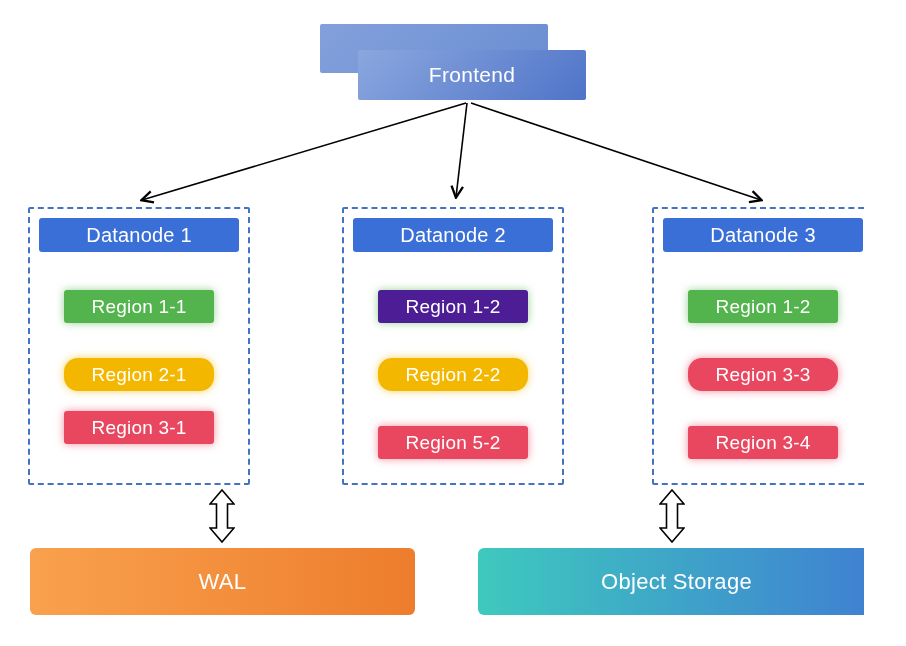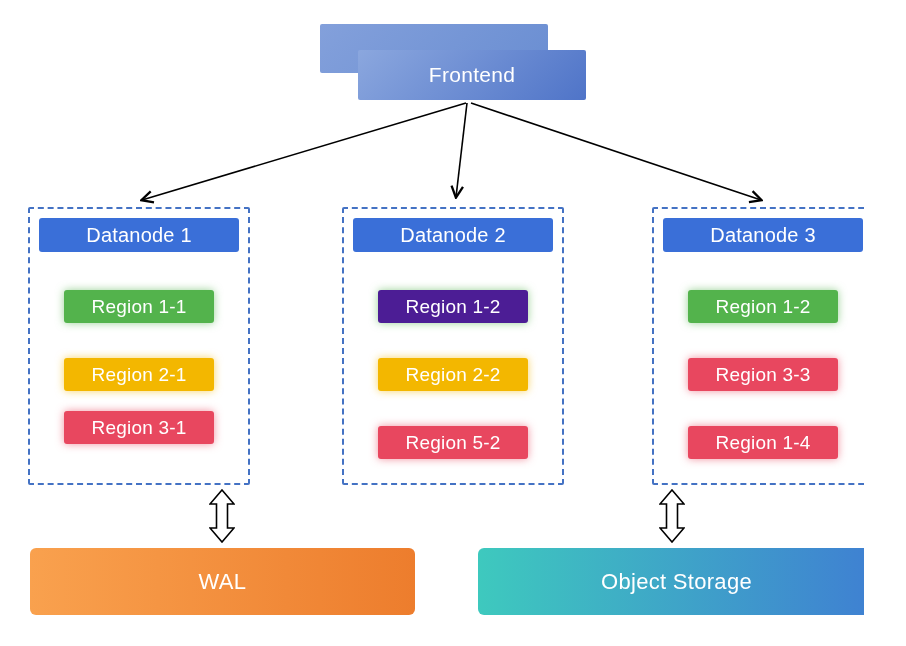--- a/index.html
+++ b/index.html
@@ -65,21 +65,21 @@
   .region {
     width: 150px;
     height: 33px;
     border-radius: 3px;
     display: flex; align-items: center; justify-content: center;
     color: #ffffff;
     font-size: 19px;
     letter-spacing: 0.2px;
   }
   .region.r1 { margin-top: 38px; }
-  .region.r2 { margin-top: 35px; }
+  .region.r2 { margin-top: 35px; border-radius: 14px; }
   .region.r3 { margin-top: 35px; }
   
   .biarrow {
     position: absolute;
     top: 488px;
     width: 26px; height: 56px;
   }
   .biarrow-1 { left: 209px; }
   .biarrow-2 { left: 659px; }
   
@@ -151,21 +151,21 @@
     <div class="datanode-header" style="background: rgb(58, 111, 216);">
       <span>Datanode 3</span>
     </div>
     <div class="region r1" style="background: rgb(83, 179, 76); box-shadow: rgba(83, 179, 76, 0.6) 0px 0px 9px 0px;">
       <span>Region 1-2</span>
     </div>
     <div class="region r2" style="background: rgb(232, 71, 95); box-shadow: rgba(232, 71, 95, 0.6) 0px 0px 9px 0px;">
       <span>Region 3-3</span>
     </div>
     <div class="region r3" style="background: rgb(232, 71, 95); box-shadow: rgba(232, 71, 95, 0.6) 0px 0px 9px 0px;">
-      <span>Region 1-4</span>
+      <span>Region 3-4</span>
     </div>
   </div>
 
   <svg class="biarrow biarrow-1" viewBox="0 0 26 54">
     <polygon points="13,1 25,15 18.5,15 18.5,39 25,39 13,53 1,39 7.5,39 7.5,15 1,15" fill="#ffffff" stroke="#000000" stroke-width="1.6" stroke-linejoin="miter"></polygon>
   </svg>
   <svg class="biarrow biarrow-2" viewBox="0 0 26 54">
     <polygon points="13,1 25,15 18.5,15 18.5,39 25,39 13,53 1,39 7.5,39 7.5,15 1,15" fill="#ffffff" stroke="#000000" stroke-width="1.6" stroke-linejoin="miter"></polygon>
   </svg>
 

